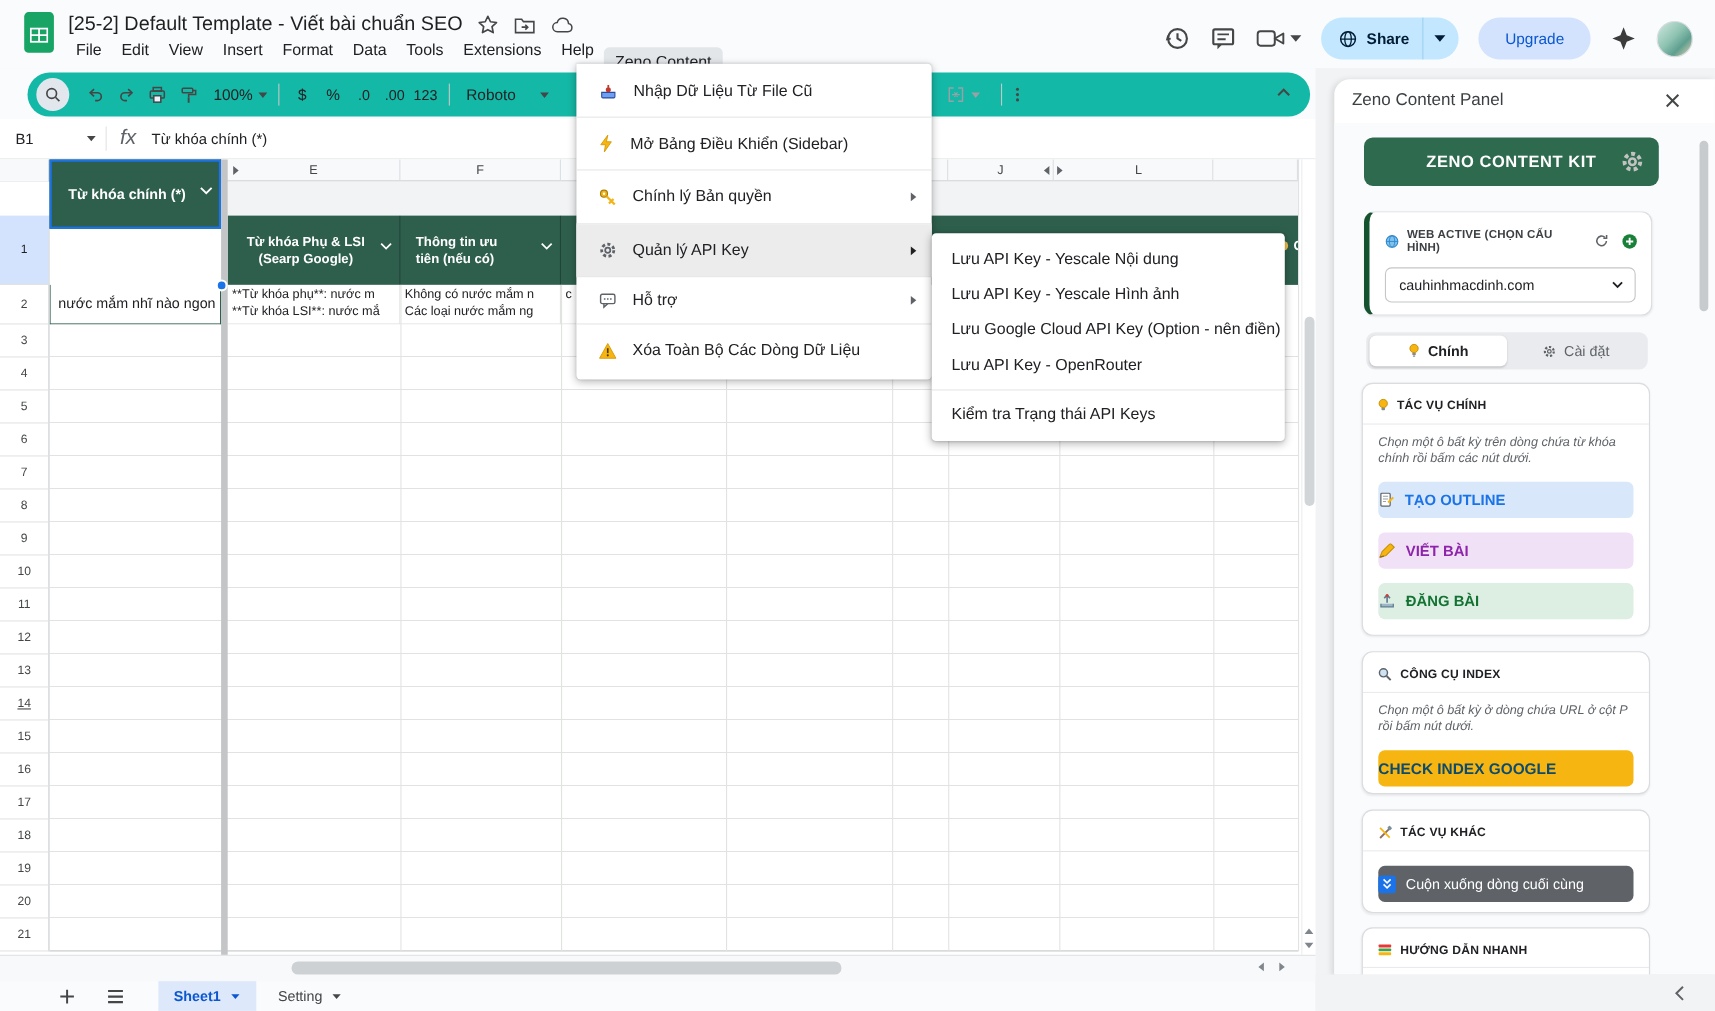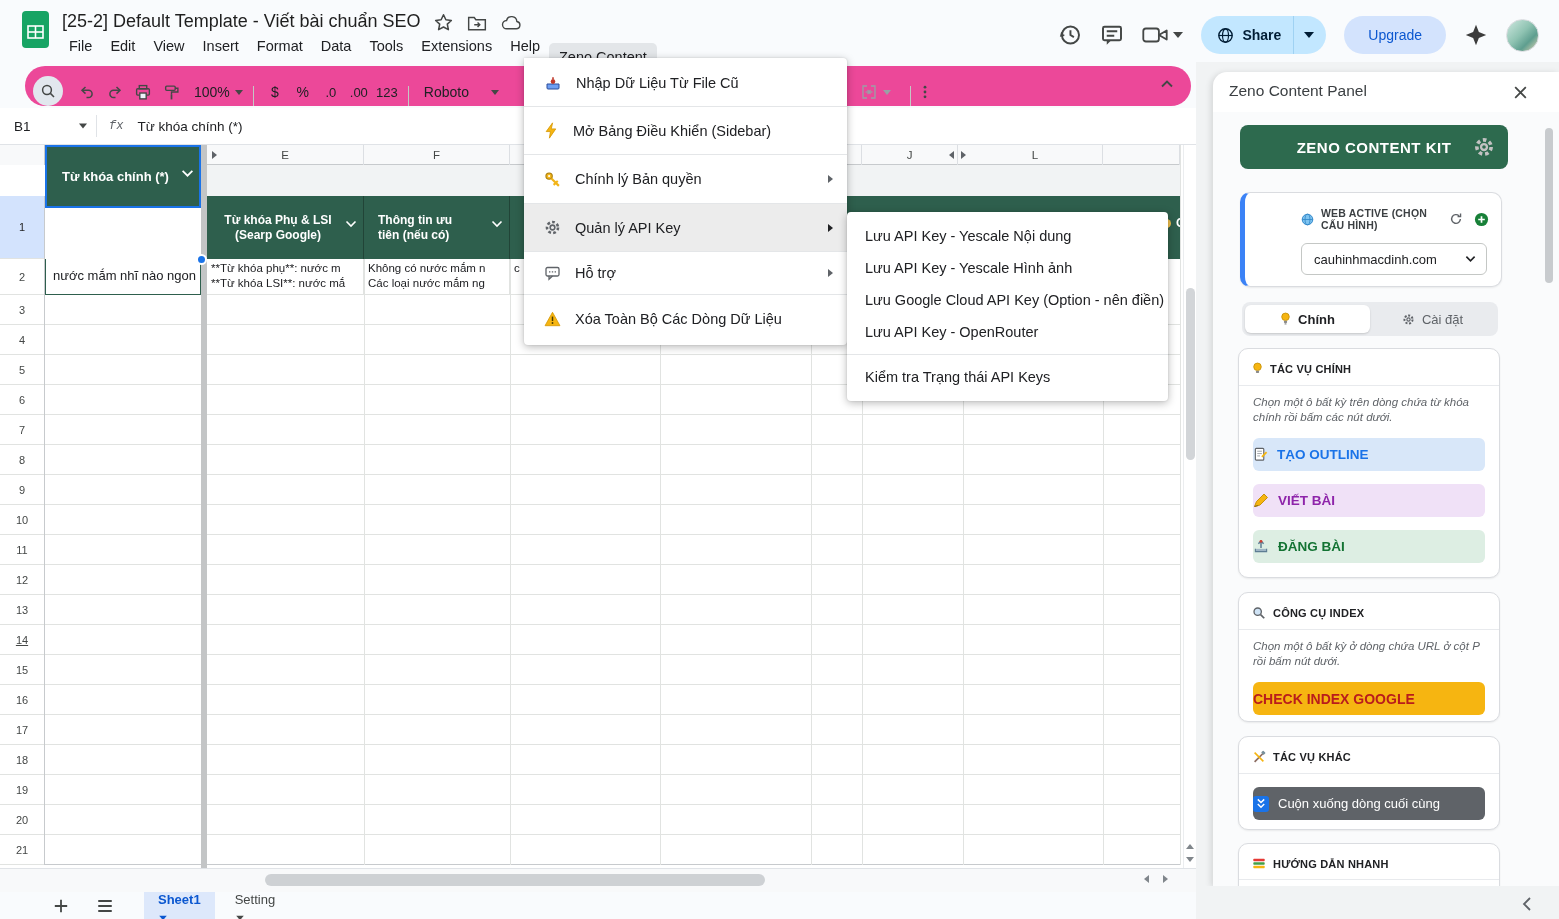--- a/index.html
+++ b/index.html
@@ -20,31 +20,31 @@
   .tr-icons { right:20px; top:16px; display:flex; align-items:center; gap:18px; }
   .pill { height:38px; border-radius:19px; display:flex; align-items:center; font-size:14px; }
   .share-pill { background:#c2e7ff; color:#001d35; padding:0; }
   .share-main { display:flex; align-items:center; gap:8px; padding:0 12px 0 16px; height:100%; border-right:1px solid #9fd2f3; }
   .share-caret { padding:0 12px 0 10px; display:flex; align-items:center; height:100%; }
   .upgrade-pill { background:#d3e3fd; color:#0b57d0; padding:0 24px; }
   .avatar { width:33px; height:33px; border-radius:50%; background:linear-gradient(135deg,#cfe8e0 0%,#8fc3b2 45%,#5e9e8f 70%,#e7d8b6 100%); border:1px solid #dadce0; }
   .caret-down { width:0; height:0; border-left:5px solid transparent; border-right:5px solid transparent; border-top:6px solid currentColor; display:inline-block; }
 
   
-  .toolbar { left:25px; top:66px; width:1166px; height:40px; background:#ec4899; border-radius:20px; display:flex; align-items:flex-end; color:#444746; font-size:13px; }
+  .toolbar { left:25px; top:66px; width:1166px; height:40px; background:#14b8a6; border-radius:20px; display:flex; align-items:center; color:#444746; font-size:13px; }
   .tbtn { display:flex; align-items:center; justify-content:center; height:28px; min-width:28px; border-radius:4px; padding:0 3px; }
   .tsep { width:1px; height:20px; background:#c4c7c5; margin:0 7px; }
   .tlabel { font-size:14px; color:#202124; }
   .small-caret { width:0;height:0;border-left:4px solid transparent;border-right:4px solid transparent;border-top:5px solid #444746; margin-left:5px; }
   .toolbar-collapse { position:absolute; right:14px; top:8px; }
 
   
   .formulabar { left:0; top:108px; width:1196px; height:37px; background:#fff; border-bottom:1px solid #e0e3e7; display:flex; align-items:center; }
   .namebox { width:96px; display:flex; align-items:center; justify-content:space-between; padding:0 8px 0 14px; font-size:13.5px; color:#202124; }
-  .fx { font-style:italic; color:#5f6368; font-size:12px; font-family:Liberation Mono, monospace; margin:0 14px 0 12px; }
+  .fx { font-style:italic; color:#5f6368; font-size:19px; font-family:Liberation Sans, sans-serif; margin:0 14px 0 12px; }
   .fvalue { font-size:13.5px; color:#202124; }
 
   
   .grid-zone { left:0; top:145px; width:1196px; height:723px; background:#fff; }
   .colhead-row { position:absolute; left:0; top:0; width:1180px; height:20px; background:#f8f9fa; border-bottom:1px solid #c7cacd; }
   .corner { position:absolute; left:0; top:0; width:45px; height:20px; border-right:1px solid #c7cacd; background:#f8f9fa; }
   .colhead { position:absolute; top:0; height:20px; font-size:11.5px; color:#444746; display:flex; align-items:center; justify-content:center; border-right:1px solid #dcdfe3; }
   .colhead.sel { background:#d3e3fd; color:#1f1f1f; }
   .tri-r { width:0;height:0;border-top:4px solid transparent;border-bottom:4px solid transparent;border-left:5px solid #5f6368; }
   .tri-l { width:0;height:0;border-top:4px solid transparent;border-bottom:4px solid transparent;border-right:5px solid #5f6368; }
@@ -73,21 +73,21 @@
   .vthumb { position:absolute; left:2px; top:143px; width:9px; height:172px; background:#d2d5d8; border-radius:5px; }
   .vs-arrows { position:absolute; left:2px; bottom:6px; display:flex; flex-direction:column; gap:8px; color:#80868b; }
   .hscroll-zone { left:0; top:868px; width:1196px; height:24px; background:#f8f9fa; border-top:1px solid #e0e3e7; }
   .hthumb { position:absolute; left:265px; top:5px; width:500px; height:12px; background:#ced1d4; border-radius:6px; }
   .hs-arrows { position:absolute; right:28px; top:6px; display:flex; gap:14px; }
 
   
   .tabbar { left:0; top:892px; width:1196px; height:27px; background:#f9fbfd; display:flex; align-items:center; }
   .tab-add { margin-left:52px; }
   .tab-all { margin-left:26px; }
-  .sheet-tab { margin-left:30px; height:27px; display:flex; align-items:flex-start; gap:8px; padding:0 14px; font-size:13px;flex-direction:column; }
+  .sheet-tab { margin-left:30px; height:27px; display:flex; align-items:center; gap:8px; padding:0 14px; font-size:13px; }
   .sheet-tab.active { background:#dde8fb; color:#0b57d0; font-weight:bold; border-radius:0; }
   .sheet-tab.plain { color:#444746; margin-left:6px; }
 
   
   .zmenu { left:524px; top:58px; width:323px; background:#fff; border-radius:0 4px 4px 4px; box-shadow:0 2px 8px rgba(0,0,0,.28), 0 0 2px rgba(0,0,0,.12); z-index:20; padding:2px 0; }
   .zitem { display:flex; align-items:center; gap:14px; padding:0 16px 0 20px; font-size:14.5px; color:#202124; position:relative; }
   .zsep { height:1px; background:#e4e6e8; }
   .zitem .sub-arrow { position:absolute; right:14px; }
   .zhl { background:#ececec; }
 
@@ -100,34 +100,34 @@
   .panel-gap { left:1196px; top:62px; width:363px; height:857px; background:#f1f3f4; }
   .panel { left:1213px; top:72px; width:346px; height:814px; background:#fff; border-radius:14px 0 0 0; box-shadow:-2px 1px 6px rgba(0,0,0,.12); overflow:hidden; }
   .panel-title { position:absolute; left:16px; top:10px; font-size:15.5px; color:#3c4043; }
   .panel-close { position:absolute; right:30px; top:11px; }
   .panel-content { position:absolute; left:0; top:40px; width:346px; height:774px; background:#fafbfc; }
   .kit-bar { position:absolute; left:27px; top:13px; width:268px; height:44px; background:#2d6a4e; border-radius:8px; display:flex; align-items:center; justify-content:center; }
   .kit-title { color:#fff; font-weight:bold; font-size:15px; letter-spacing:.5px; }
   .kit-gear { position:absolute; right:13px; top:11px; }
   .pscroll { position:absolute; right:6px; top:16px; width:8px; height:155px; background:#c8cbce; border-radius:4px; }
   .pcard { position:absolute; left:25px; width:262px; background:#fff; border:1px solid #dadce0; border-radius:10px; box-shadow:0 1px 2px rgba(0,0,0,.07); }
-  .webcard { left:27px; top:80px; width:262px; height:95px; border-left:5px solid #3b82f6;padding-left:42px; }
+  .webcard { left:27px; top:80px; width:262px; height:95px; border-left:5px solid #14532d; }
   .web-hdr { display:flex; align-items:center; gap:7px; padding:14px 12px 0 14px; }
   .web-label { font-size:10.5px; font-weight:bold; color:#3c4043; letter-spacing:.2px; flex:1; }
   .web-select { margin:12px 14px 0 14px; height:32px; border:1px solid #c4c7c5; border-radius:6px; display:flex; align-items:center; justify-content:space-between; padding:0 10px 0 12px; font-size:13px; color:#202124; background:#fff; }
   .ptabs { position:absolute; left:29px; top:190px; width:256px; height:34px; background:#e9ebee; border-radius:8px; display:flex; padding:3px; }
   .ptab { flex:1; display:flex; align-items:center; justify-content:center; gap:7px; font-size:13px; border-radius:6px; color:#5f6368; }
   .ptab.active { background:#fff; color:#202124; font-weight:bold; box-shadow:0 1px 2px rgba(0,0,0,.15); }
   .card-title { display:flex; align-items:center; gap:7px; padding:13px 12px 9px 13px; font-size:11px; font-weight:bold; color:#202124; letter-spacing:.2px; border-bottom:1px solid #e8eaed; }
   .card-hint { font-size:11.5px; font-style:italic; color:#5f6368; line-height:15px; padding:9px 14px 0 14px; }
   .pbtn { margin:13px 14px 0 14px; height:33px; border-radius:6px; display:flex; align-items:center; gap:9px; font-size:13.5px; font-weight:bold; }
   .btn-outline { background:#d8e7f9; color:#1a73e8; }
   .btn-write { background:#f0e1f7; color:#8e24aa; }
   .btn-publish { background:#ddeee3; color:#137333; }
-  .btn-index { background:#f6b511; color:#b91c1c; font-size:14px; }
+  .btn-index { background:#f6b511; color:#0c4a6e; font-size:14px; }
   .btn-scroll { background:#5f6368; color:#fff; font-weight:normal; font-size:13px; }
   .footer-strip { left:1196px; top:886px; width:363px; height:33px; background:#f1f3f4; }
   .footer-chevron { position:absolute; right:25px; top:8px; }
 </style>
 </head>
 <body>
 
 <div class="screen">
 
   <div class="abs topbar">

